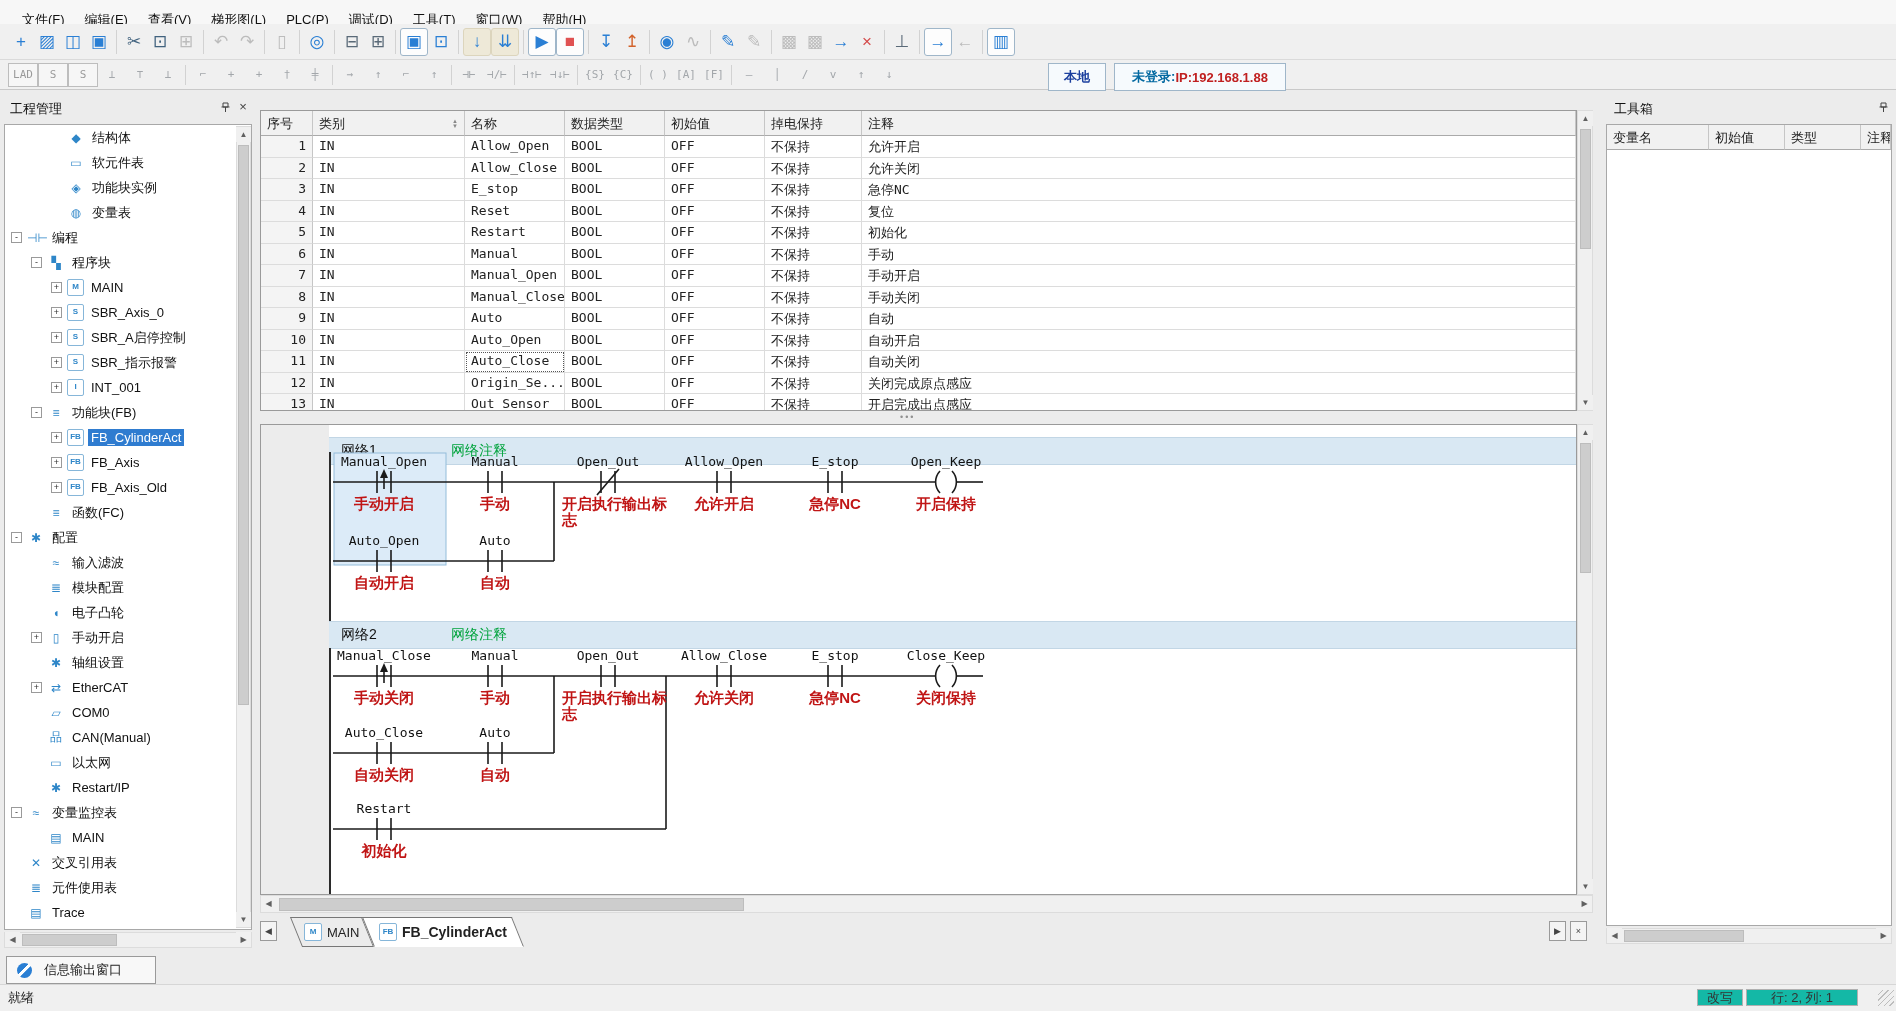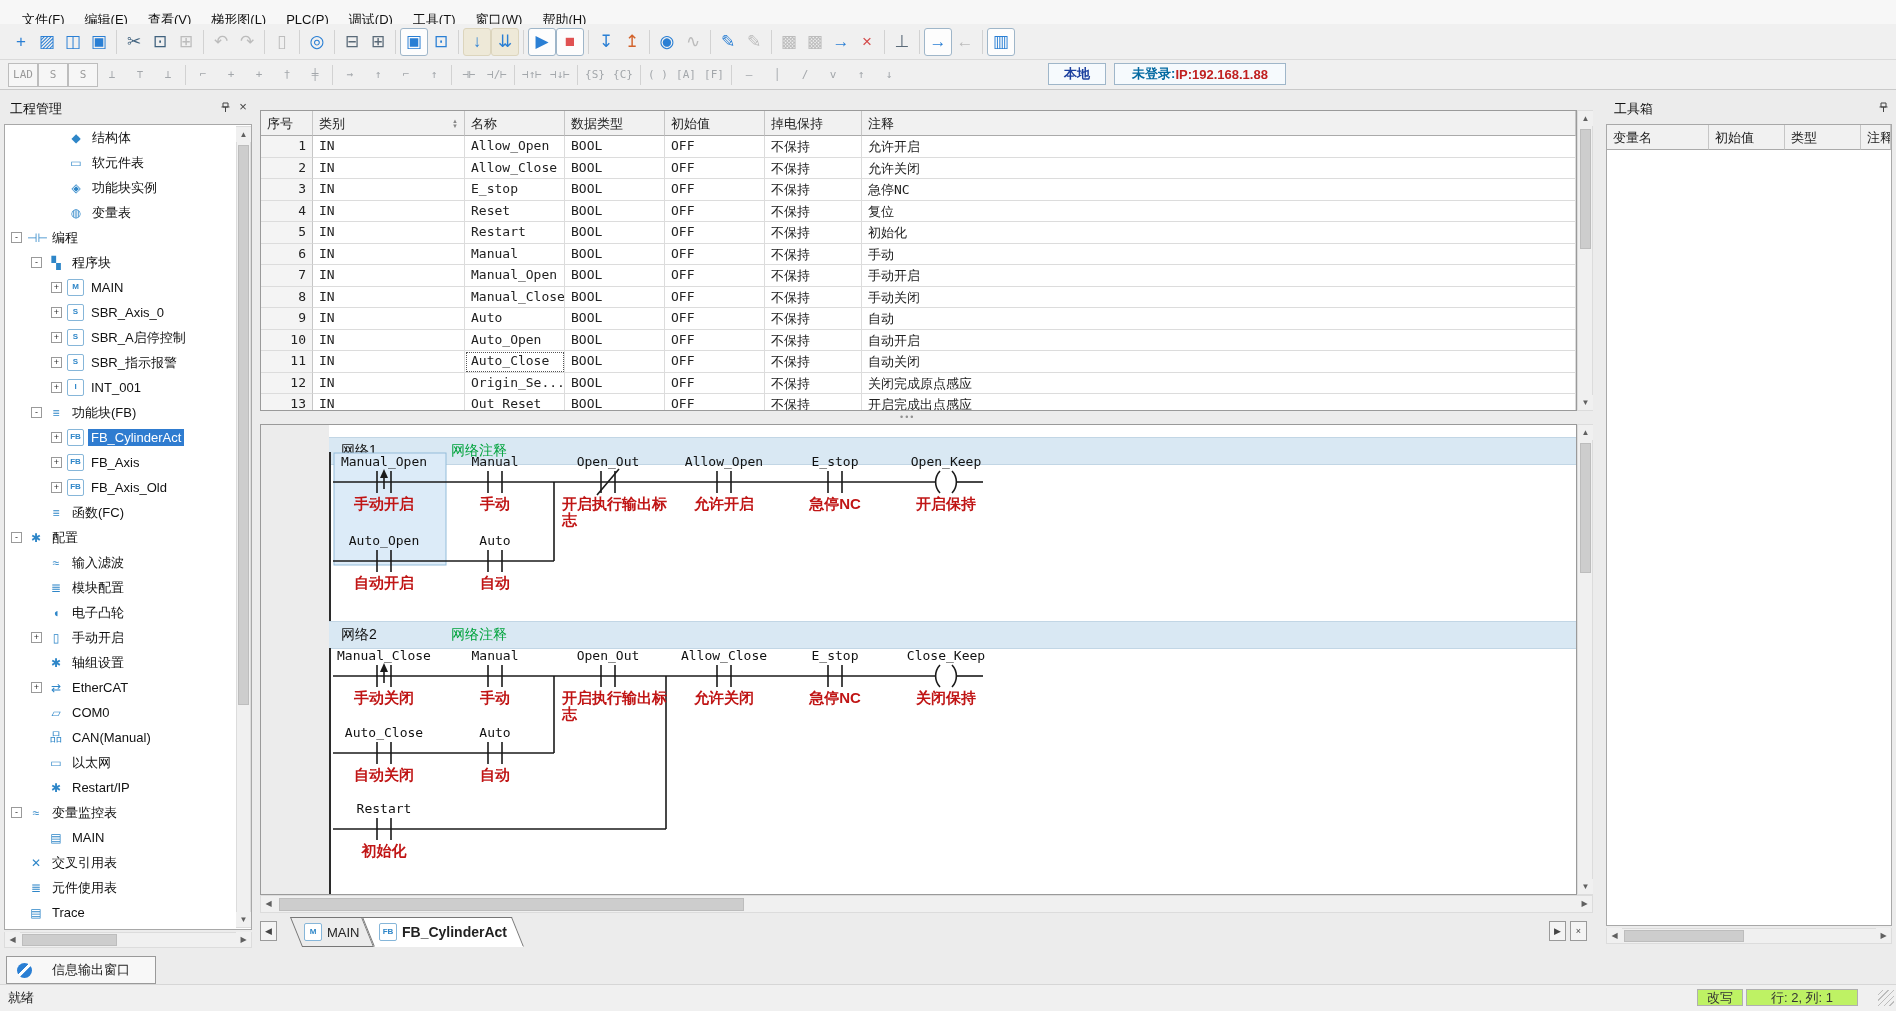--- a/index.html
+++ b/index.html
@@ -16,21 +16,21 @@
         font-size:17px;border-radius:3px;flex:none;}
   .tbtn.boxed{border:1px solid #9fb6c9;background:#fdfdfd;}
   .tbtn.tan{background:#eee9d8;border:1px solid #dcd5bd;}
   .tbtn.sep{width:1px;height:24px;background:#d2d2d2;margin:0 4px;border:none;border-radius:0;}
   #toolbar2{position:absolute;left:0;top:60px;width:100%;height:30px;background:#f0f0f0;
             border-bottom:1px solid #c9c9c9;display:flex;align-items:center;padding-left:8px;box-sizing:border-box;}
   .lbtn{min-width:22px;height:22px;padding:0 3px;display:flex;align-items:center;justify-content:center;
         font-size:11px;color:#a3a7ab;font-family:"DejaVu Sans Mono",monospace;flex:none;white-space:nowrap;}
   .lbtn.boxed{border:1px solid #bdbdbd;background:#f6f6f6;color:#9a9a9a;}
   .lbtn.sep{width:1px;min-width:1px;height:20px;background:#d2d2d2;margin:0 3px;padding:0;}
-  .conn-btn{position:absolute;height:22px;top:3px;border:1px solid #9fb6c9;background:#f6fafd;
+  .conn-btn{position:absolute;height:28px;top:3px;border:1px solid #9fb6c9;background:#f6fafd;
             display:flex;align-items:center;justify-content:center;font-size:13px;box-sizing:border-box;}
   #local-btn{left:1048px;width:58px;color:#1b3f9e;font-weight:bold;}
   #login-btn{left:1114px;width:172px;}
   #login-btn .pfx{color:#0369a1;font-weight:bold;}
   #login-btn .ip{color:#c02020;font-weight:bold;text-align:center;}
   
   .panel-title{position:absolute;font-size:13px;color:#111;}
   .pin-btn,.close-btn{position:absolute;width:14px;height:14px;display:flex;align-items:center;
       justify-content:center;color:#444;font-size:13px;}
   
@@ -89,26 +89,26 @@
   .mini-btn{position:absolute;width:17px;height:20px;border:1px solid #9a9a9a;background:#f4f4f4;
        display:flex;align-items:center;justify-content:center;font-size:9px;color:#444;box-sizing:border-box;}
   
   #right-box{position:absolute;left:1606px;top:124px;width:286px;height:802px;background:#fff;
              border:1px solid #a8a8a8;box-sizing:border-box;overflow:hidden;}
   .tgrid{display:grid;grid-template-columns:102px 76px 76px 1fr;}
   .th{background:#f1f1f1;border-right:1px solid #c6c6c6;border-bottom:1px solid #aaa;
       padding:4px 6px;font-size:13px;height:25px;box-sizing:border-box;white-space:nowrap;overflow:hidden;}
   
   #output-btn{position:absolute;left:6px;top:956px;width:150px;height:28px;border:1px solid #9a9a9a;
-      background:#f8f8f8;display:flex;align-items:center;gap:20px;padding-left:10px;font-size:13px;box-sizing:border-box;}
+      background:#f8f8f8;display:flex;align-items:center;gap:12px;padding-left:10px;font-size:13px;box-sizing:border-box;}
   .blue-dot{width:15px;height:15px;border-radius:50%;background:linear-gradient(135deg,#2a7fd4 40%,#fff 42%,#fff 55%,#2a7fd4 57%);flex:none;}
   #statusbar{position:absolute;left:0;top:984px;width:100%;height:27px;background:#f0f0f0;
       border-top:1px solid #d6d6d6;display:flex;align-items:center;box-sizing:border-box;font-size:13px;padding-left:20px;}
   #status-text{position:absolute;left:8px;color:#222;}
-  .sunken{position:absolute;top:4px;height:17px;border:1px solid #b0b0b0;background:#bef264;
+  .sunken{position:absolute;top:4px;height:17px;border:1px solid #b0b0b0;background:#14b8a6;
       display:flex;align-items:center;justify-content:center;font-size:13px;color:#333;box-sizing:border-box;}
   #grip{position:absolute;right:2px;top:990px;width:16px;height:16px;
       background:repeating-linear-gradient(135deg,transparent 0 3px,#bdbdbd 3px 4px);}
 </style>
 </head>
 <body>
 
 <div id="page">
 
   <div id="menubar">
@@ -583,21 +583,21 @@
           <div class="vc">Origin_Se...</div>
           <div class="vc">BOOL</div>
           <div class="vc">OFF</div>
           <div class="vc">不保持</div>
           <div class="vc">关闭完成原点感应</div>
         </div>
 
         <div style="display:contents">
           <div class="vc num">13</div>
           <div class="vc">IN</div>
-          <div class="vc">Out Reset</div>
+          <div class="vc">Out Sensor</div>
           <div class="vc">BOOL</div>
           <div class="vc">OFF</div>
           <div class="vc">不保持</div>
           <div class="vc">开启完成出点感应</div>
         </div>
       </div>
   </div>
 
   <div class="sb" style="left:1577px;top:110px;width:16px;height:301px">
     <span class="arr" style="top:0;left:0">▲</span>

